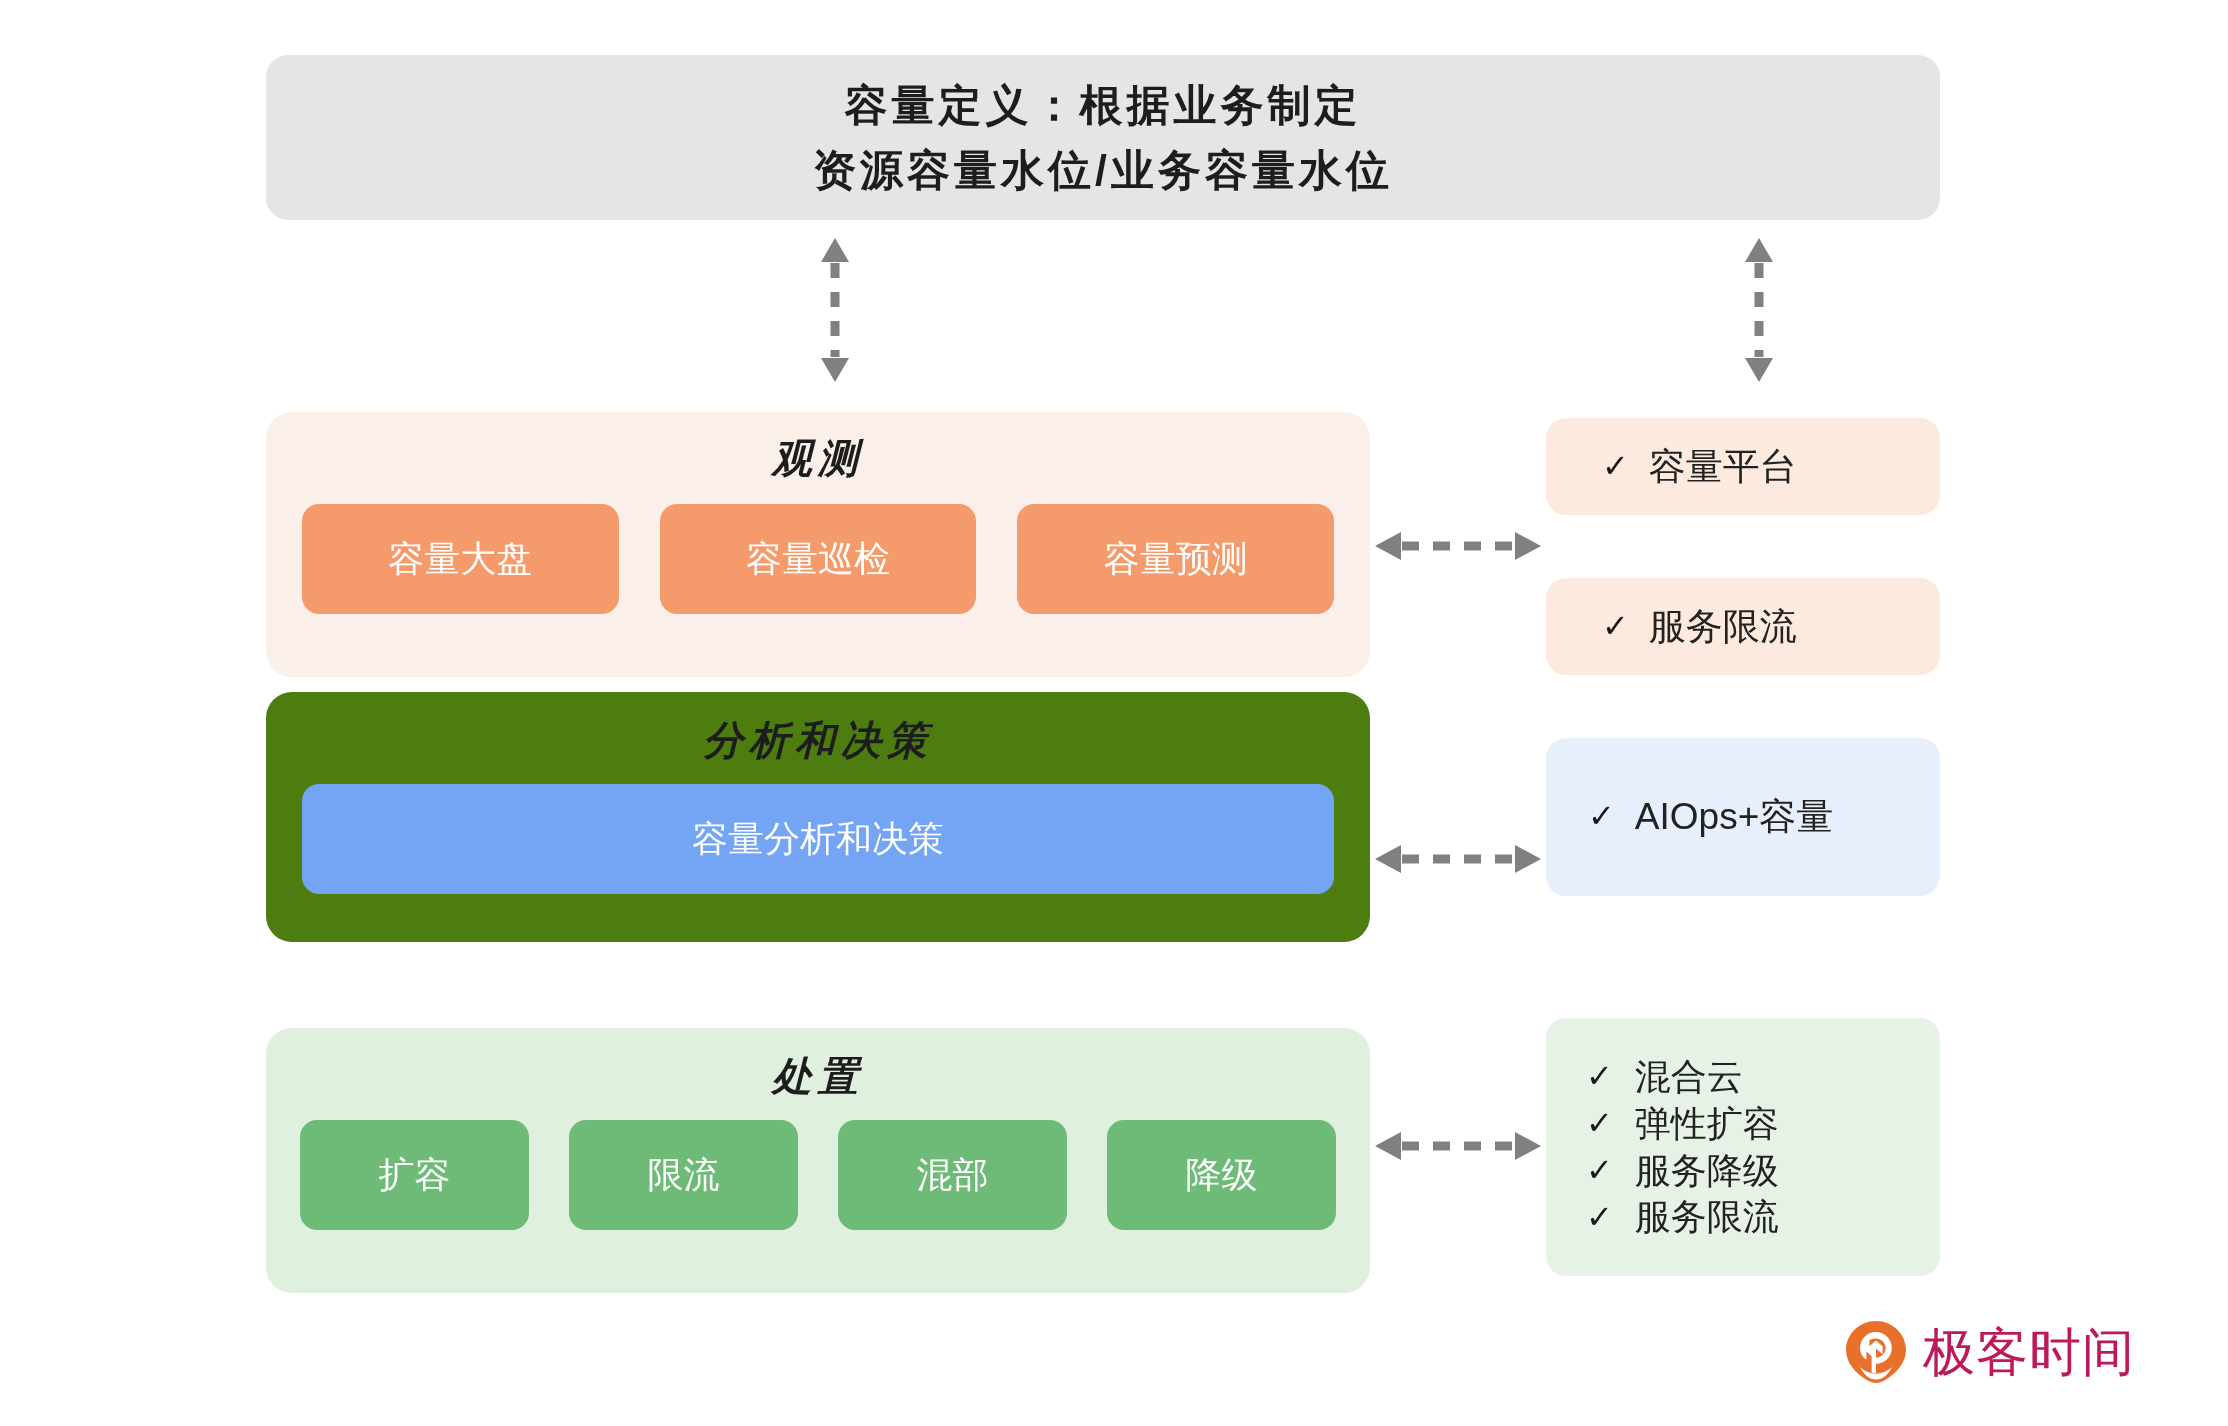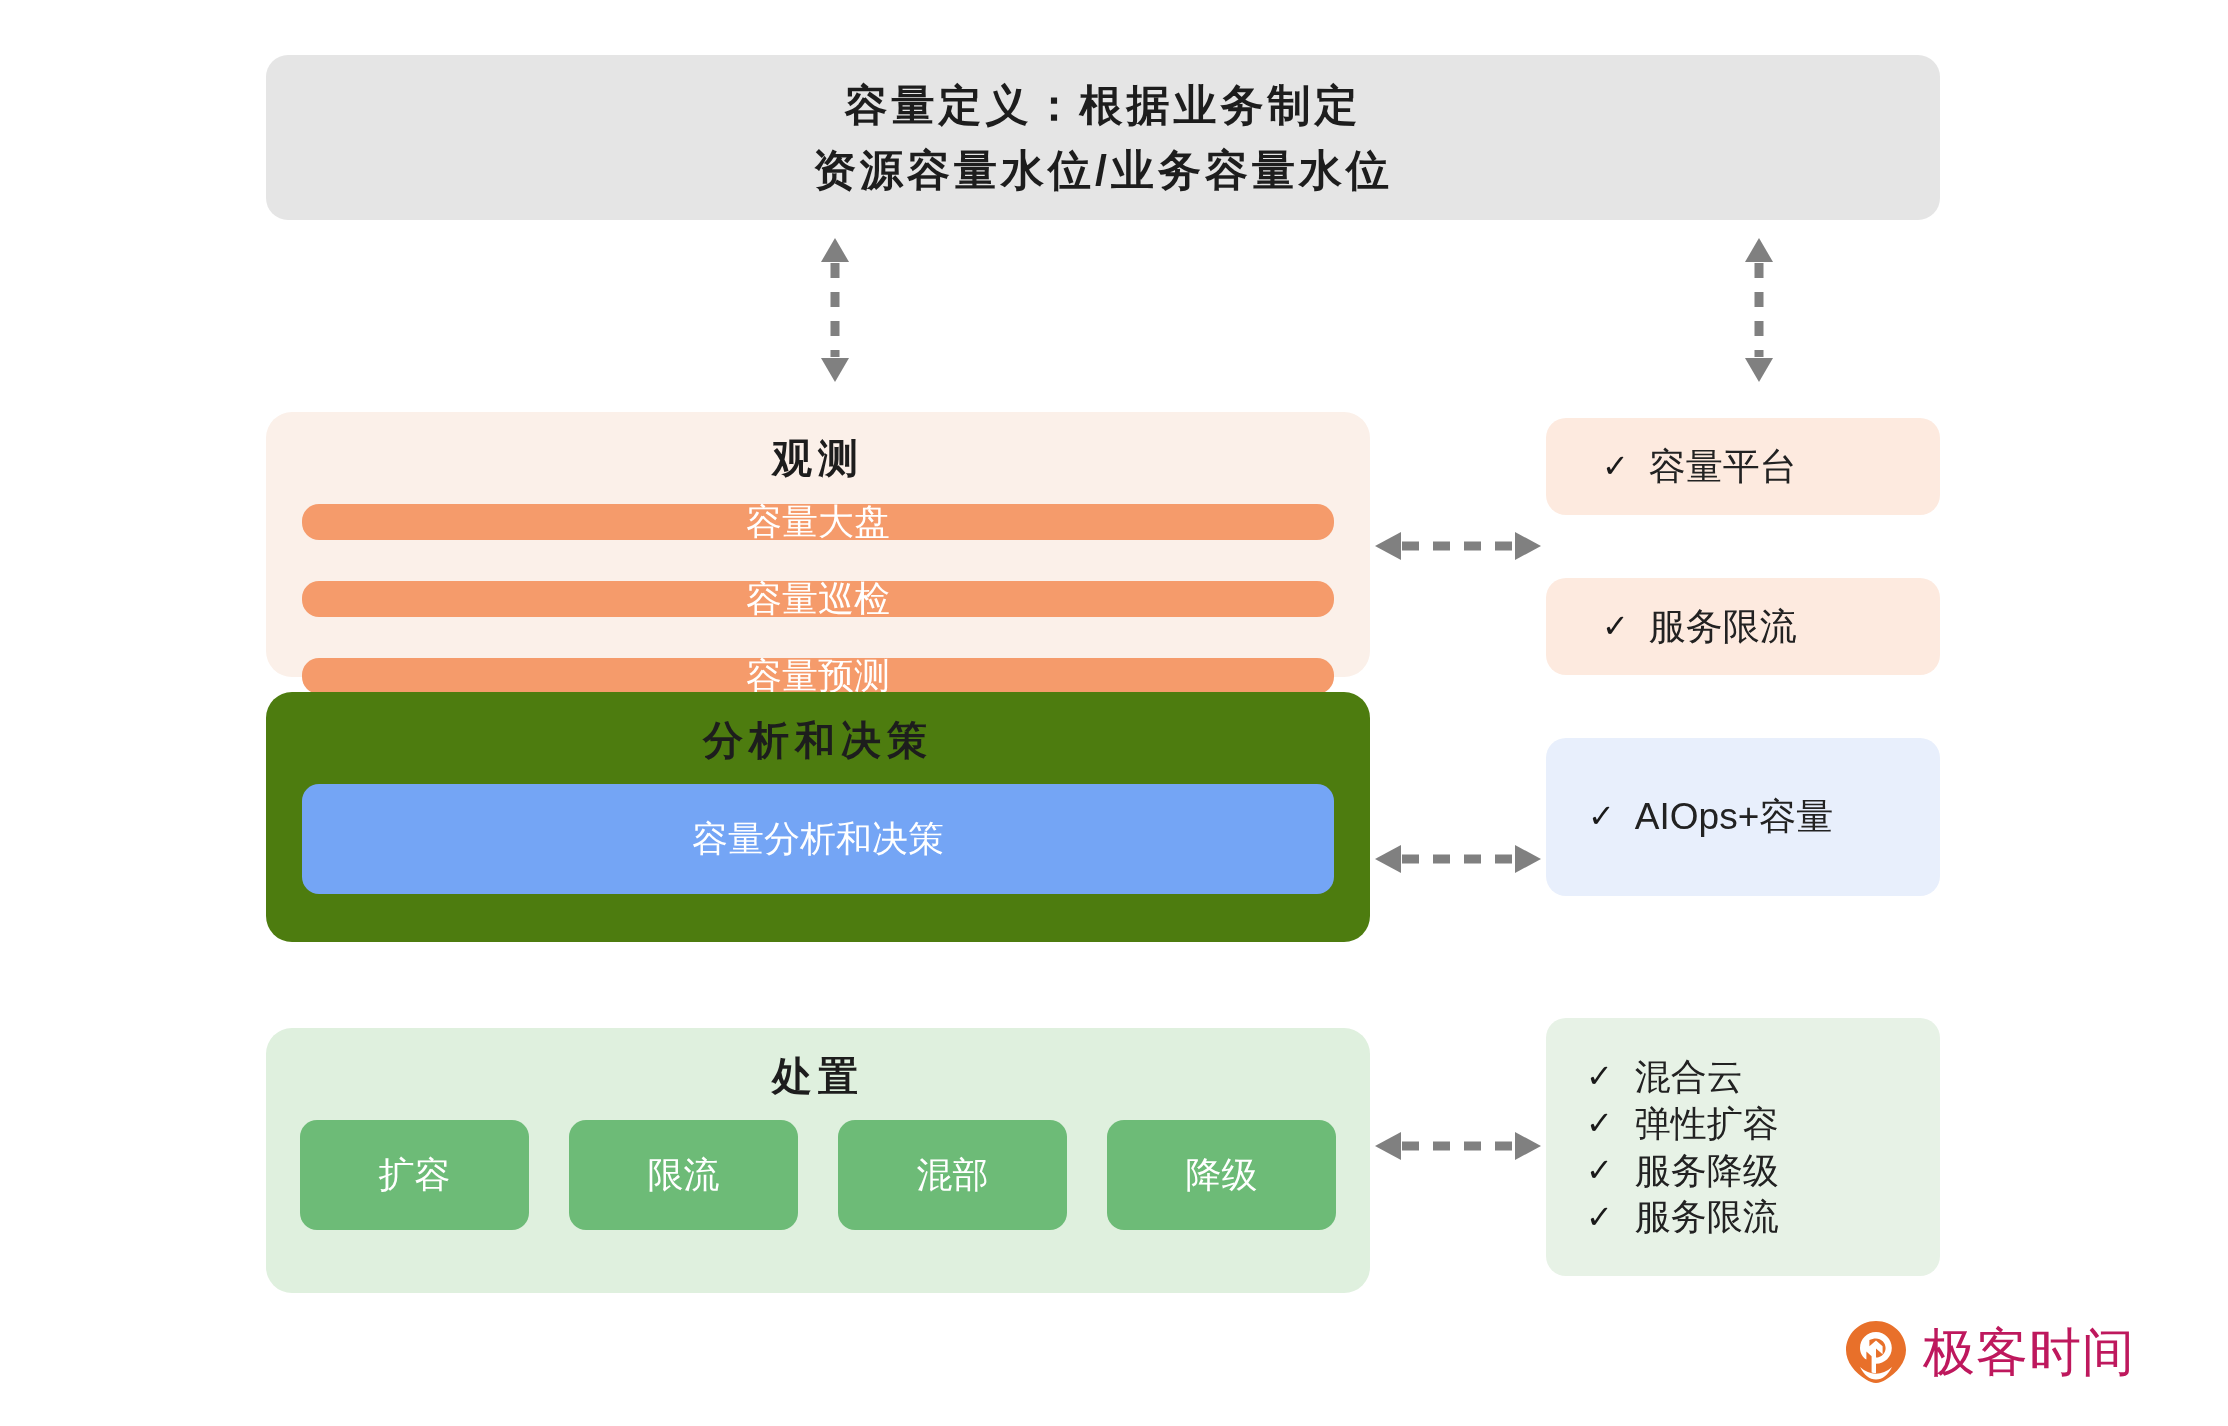--- a/index.html
+++ b/index.html
@@ -66,20 +66,21 @@
     display: flex;
     flex-direction: column;
     align-items: center;
   }
   .panel-title {
     font-size: 40px;
     font-weight: bold;
     color: #1d1d1d;
     letter-spacing: 6px;
     line-height: 1;
+    font-style: italic;
   }
   .chip-row {
     display: flex;
     width: 100%;
   }
   .chip {
     display: flex;
     align-items: center;
     justify-content: center;
     border-radius: 17px;
@@ -93,21 +94,20 @@
   .panel-observe {
     top: 412px;
     height: 265px;
     background: #fbf0e9;
     padding-top: 26px;
   }
   .panel-observe .chip-row {
     margin-top: 26px;
     padding: 0 36px;
     gap: 41px;
-    flex-direction: column;
   }
   .panel-observe .chip {
     flex: 1;
     height: 110px;
     background: #f59b6b;
   }
 
   
   .panel-analyze {
     top: 692px;

